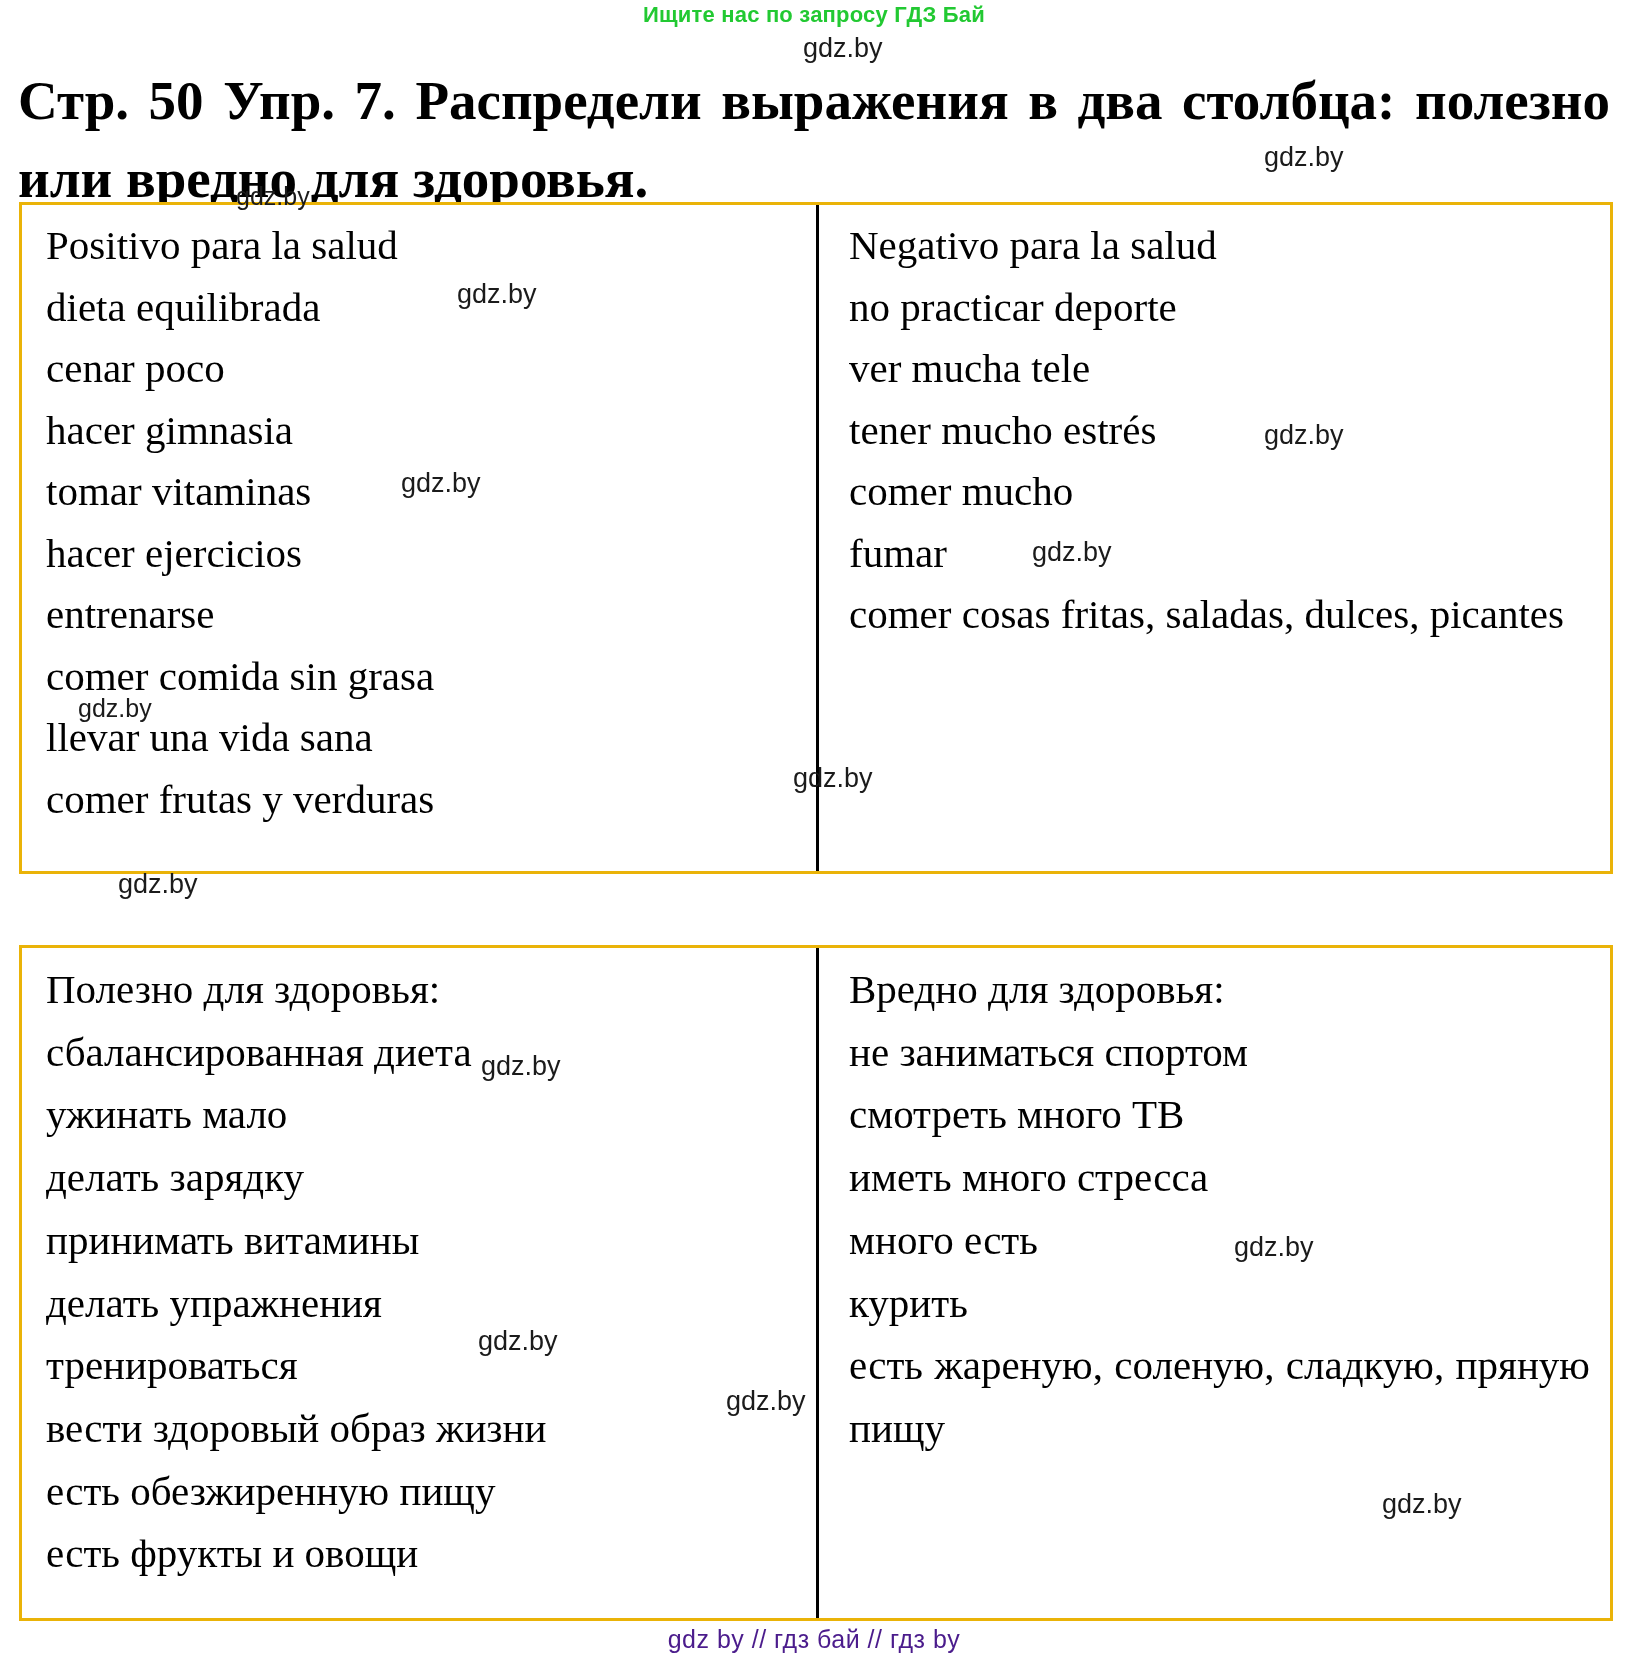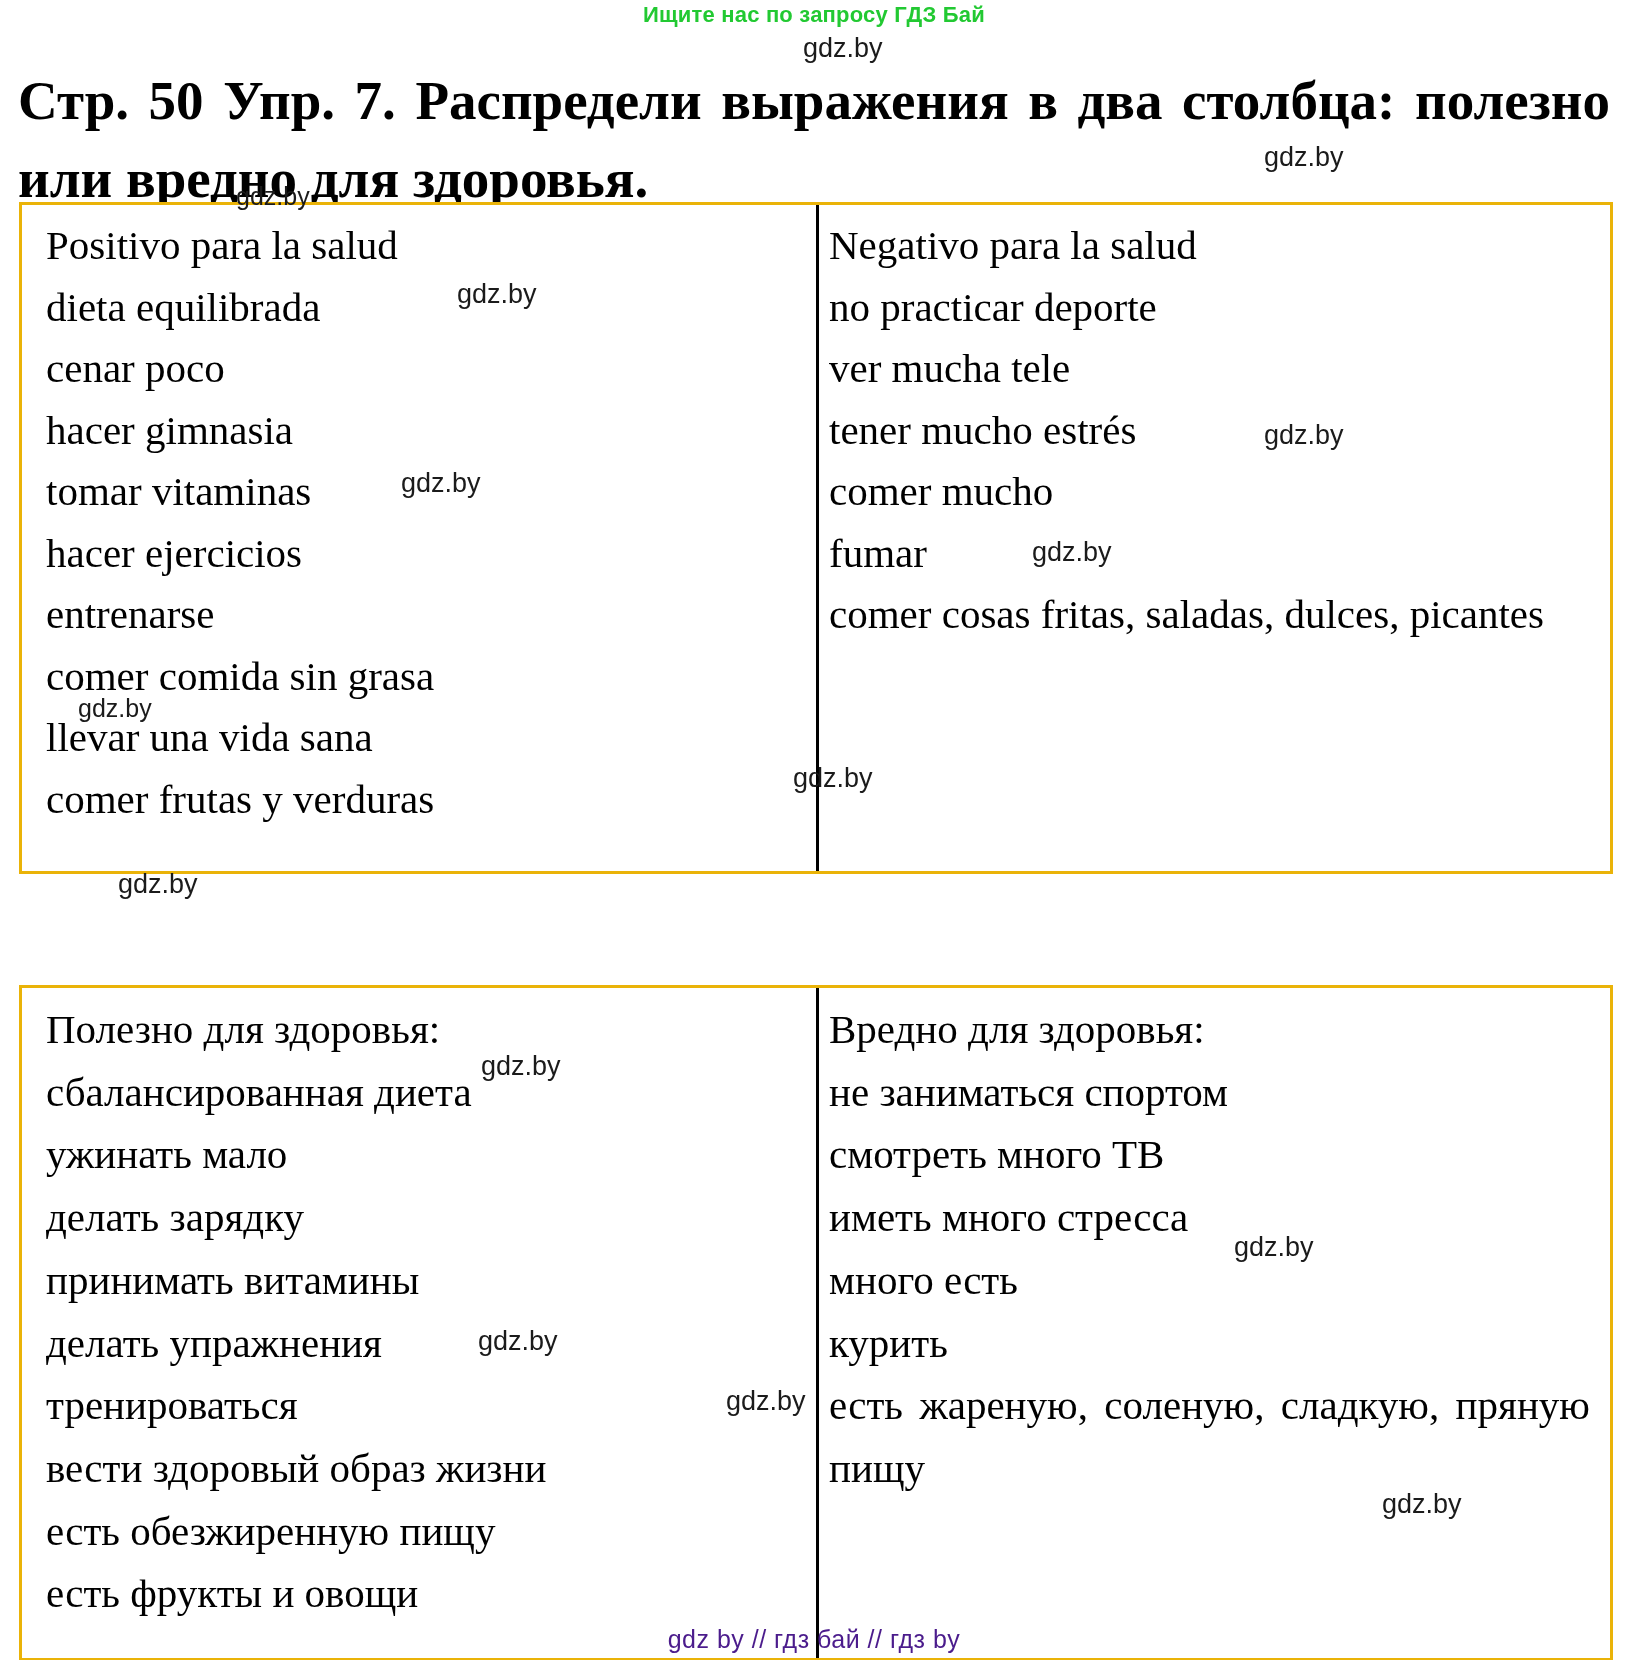--- a/index.html
+++ b/index.html
@@ -55,30 +55,30 @@
   }
 
   
   .tbl {
     position: absolute;
     border: 3px solid #eab308;
     display: flex;
     background: #fff;
   }
   #table-one { left: 19px; top: 202px; width: 1594px; height: 672px; }
-  #table-two { left: 19px; top: 985px; width: 1594px; height: 676px; }
+  #table-two { left: 19px; top: 945px; width: 1594px; height: 676px; }
 
   .col {
     flex: 0 0 50%;
     padding: 10px 20px 10px 24px;
     overflow: hidden;
   }
   .col.right {
     border-left: 3px solid #000;
-    padding-left: 10px;
+    padding-left: 30px;
   }
 
   .cell-line {
     font-size: 41px;
     line-height: 1.50;
     color: #000;
     white-space: nowrap;
   }
   .cell-line.wrap {
     white-space: normal;

